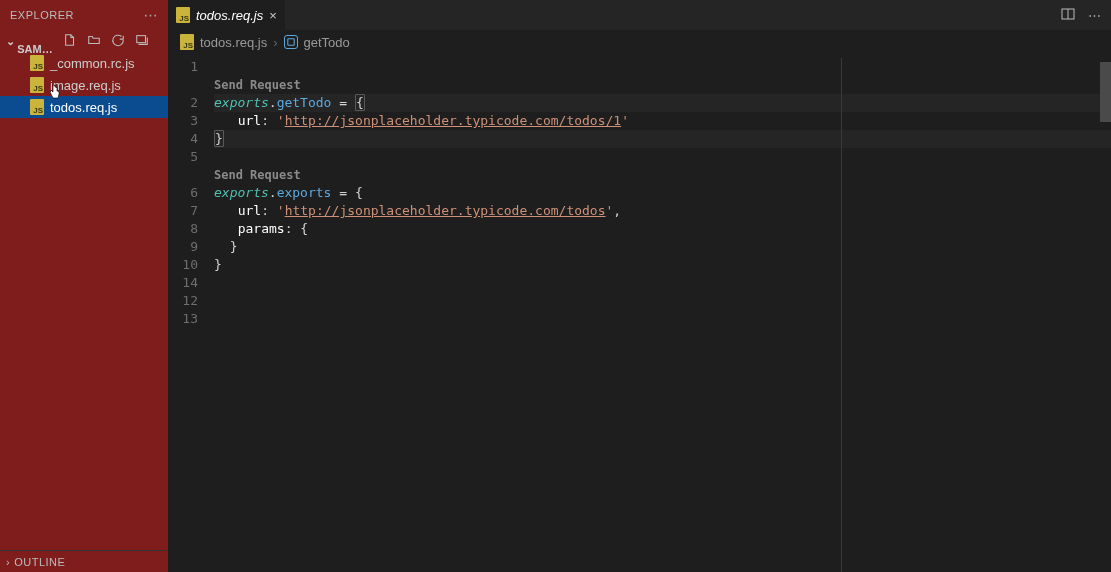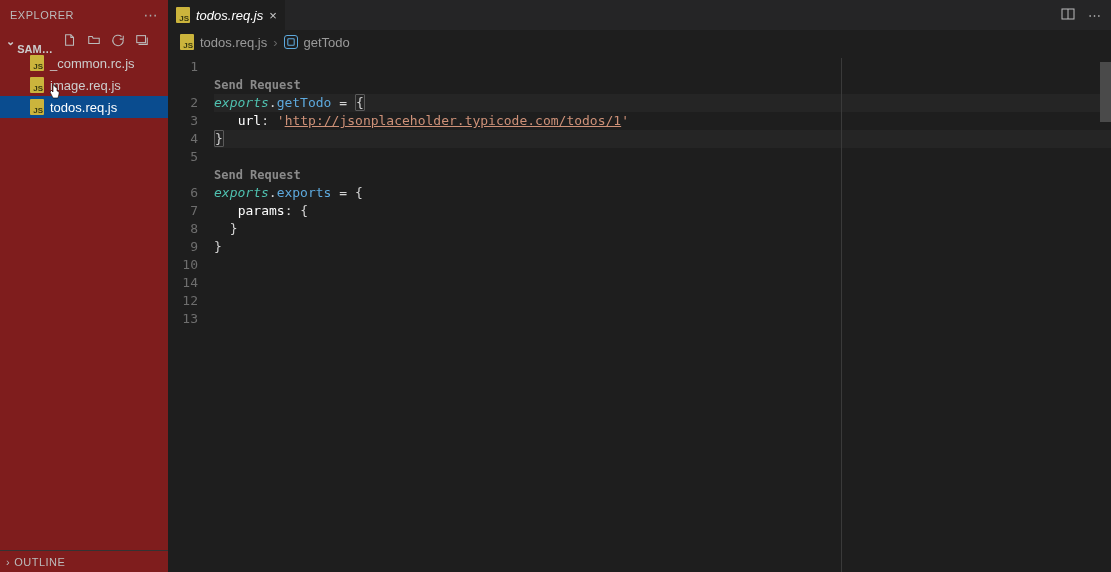--- a/index.html
+++ b/index.html
@@ -294,19 +294,20 @@
       <div class="scrollbar-mark"></div>
 
       <div class="code-line"></div>
       <div class="codelens">Send Request</div>
       <div class="code-line line-active"><span class="tk-export">exports</span><span class="tk-punc">.</span><span class="tk-func">getTodo</span><span class="tk-punc"> = </span><span class="tk-punc braces-match">{</span></div>
       <div class="code-line">  <span class="tk-prop">url</span><span class="tk-punc">: </span><span class="tk-str">'</span><span class="tk-url">http://jsonplaceholder.typicode.com/todos/1</span><span class="tk-str">'</span></div>
       <div class="code-line line-active"><span class="tk-punc braces-match">}</span></div>
       <div class="code-line"></div>
       <div class="codelens">Send Request</div>
       <div class="code-line"><span class="tk-export">exports</span><span class="tk-punc">.</span><span class="tk-func">exports</span><span class="tk-punc"> = {</span></div>
+      <div class="code-line">  <span class="tk-prop">url</span><span class="tk-punc">: </span><span class="tk-str">'</span><span class="tk-url">http://jsonplaceholder.typicode.com/todos</span><span class="tk-str">'</span><span class="tk-punc">,</span></div>
       <div class="code-line">  <span class="tk-prop">params</span><span class="tk-punc">: {</span></div>
       <div class="code-line">  <span class="tk-punc">}</span></div>
       <div class="code-line"><span class="tk-punc">}</span></div>
       <div class="code-line"></div>
     </div>
   </div>
 </div>
 
 </body></html>

